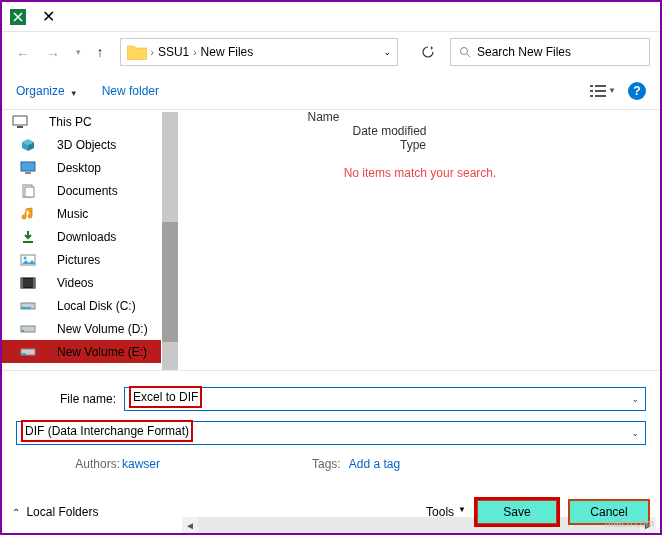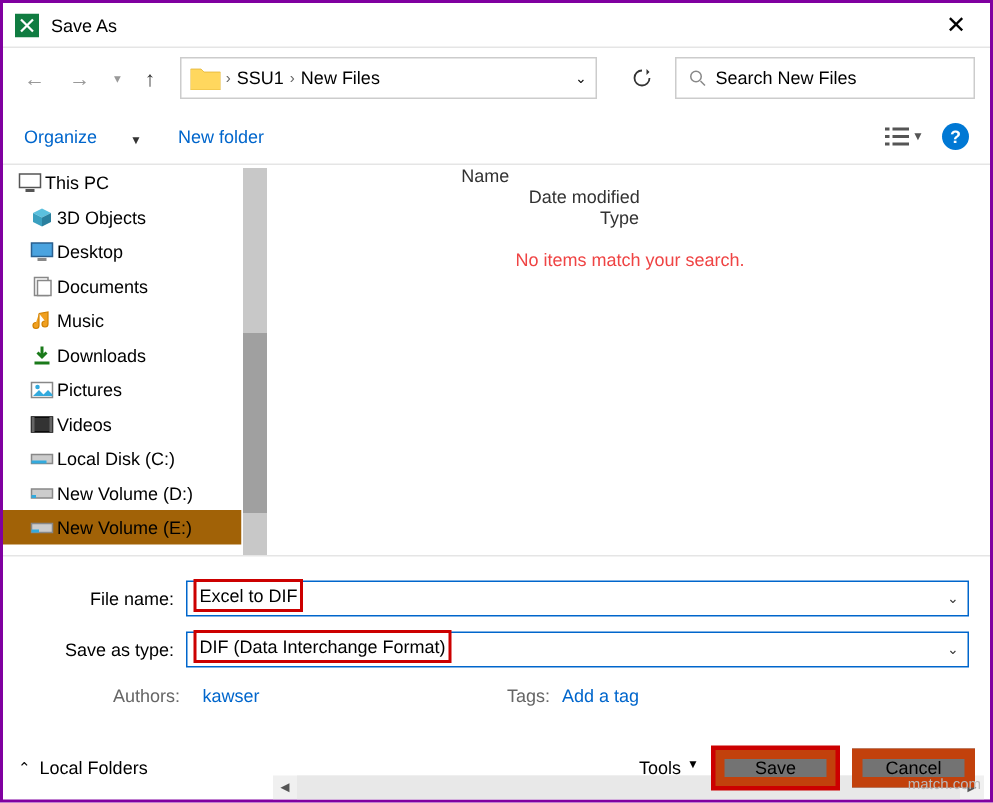--- a/index.html
+++ b/index.html
@@ -10,68 +10,67 @@
 .titlebar .close { font-size: 16px; font-weight: 300; cursor: pointer; padding: 0 8px; }
 .navbar { display: flex; align-items: center; height: 40px; padding: 0 10px; gap: 8px; }
 .nav-arrow { color: #999; font-size: 14px; padding: 4px; }
 .nav-arrow.dark { color: #333; }
 .folder-icon { width: 20px; height: 16px; }
 .breadcrumb { flex: 1; display: flex; align-items: center; border: 1px solid #ccc; height: 28px; padding: 0 6px; font-size: 12px; gap: 4px; margin: 0 8px 0 4px; }
 .breadcrumb .sep { color: #666; font-size: 10px; }
 .refresh-btn { width: 28px; height: 28px; display: flex; align-items: center; justify-content: center; color: #333; }
 .searchbox { width: 200px; height: 28px; border: 1px solid #ccc; display: flex; align-items: center; padding: 0 8px; color: #000000; font-size: 12px; gap: 6px; }
 .toolbar { display: flex; align-items: center; height: 38px; padding: 0 14px; gap: 24px; border-bottom: 1px solid #e5e5e5; }
-.toolbar-item { font-size: 12px; color: #0066cc; display: flex; align-items: flex-end; gap: 22px; }
+.toolbar-item { font-size: 12px; color: #0066cc; display: flex; align-items: flex-end; gap: 5px; }
 .toolbar-item .drop { font-size: 8px; color: #333; }
 .toolbar-right { margin-left: auto; display: flex; align-items: center; gap: 12px; }
 .view-btn { display: flex; align-items: center; gap: 2px; color: #555; }
 .help-btn { width: 18px; height: 18px; border-radius: 50%; background: #0078d4; color: #fff; font-size: 12px; display: flex; align-items: center; justify-content: center; font-weight: bold; }
 .main { display: flex; height: 260px; }
 .tree { width: 160px; overflow-y: auto; border-right: 1px solid transparent; }
 .tree-scroll { background: #c8c8c8; width: 16px; position: absolute; left: 160px; top: 110px; height: 258px; }
 .tree-thumb { background: #a0a0a0; width: 16px; height: 120px; position: absolute; top: 110px; }
-.tree-item { display: flex; align-items: center; height: 23px; padding-left: 18px; font-size: 12px; gap: 2px; cursor: pointer; }
+.tree-item { display: flex; align-items: center; height: 23px; padding-left: 18px; font-size: 12px; gap: 21px; cursor: pointer; }
 .tree-item.root { padding-left: 10px; }
-.tree-item.selected { background: #a16207; }
+.tree-item.selected { background: #b91c1c; }
 .ticon { width: 16px; height: 14px; flex-shrink: 0; }
 .filelist { flex: 1; position: relative; margin-left: 18px; }
 .col-headers { display: flex; height: 26px; align-items: center; font-size: 12px; color: #333; padding-left: 20px; flex-direction: column; }
 .col-name { width: 245px; }
 .col-date { width: 155px; }
 .col-type { width: 60px; }
 .empty-msg { text-align: center; color: #ef4444; font-size: 12px; margin-top: 30px; }
 .hscroll { position: absolute; bottom: 0; left: 180px; right: 4px; height: 16px; background: #f0f0f0; display: flex; align-items: center; }
 .hscroll .arrow { width: 16px; text-align: center; font-size: 10px; color: #555; }
 .hscroll .track { flex: 1; height: 16px; background: #e8e8e8; }
 .bottom { padding: 16px 14px 8px 14px; border-top: 1px solid #e5e5e5; }
 .form-row { display: flex; align-items: center; margin-bottom: 10px; }
 .form-label { width: 108px; text-align: right; font-size: 12px; padding-right: 8px; }
 .form-input { flex: 1; height: 24px; border: 1px solid #0066cc; padding: 0 6px; font-size: 12px; position: relative; }
 .form-input .drop-caret { position: absolute; right: 6px; top: 50%; transform: translateY(-50%); font-size: 9px; color: #333; }
-.meta-row { display: flex; font-size: 12px; padding-left: 48px; gap: 15px; margin-top: 12px; align-items: center; }
+.meta-row { display: flex; font-size: 12px; padding-left: 48px; gap: 2px; margin-top: 12px; align-items: center; }
 .meta-label { color: #666; width: 56px; text-align: right; }
 .meta-val { color: #0066cc; }
 .meta-row .tags { margin-left: 150px; display: flex; gap: 8px; }
 .footer { position: absolute; bottom: 8px; left: 10px; right: 10px; display: flex; align-items: center; }
 .hide-folders { font-size: 12px; display: flex; align-items: center; gap: 6px; }
 .footer-right { margin-left: auto; display: flex; align-items: center; gap: 10px; }
 .tools { font-size: 12px; display: flex; align-items: flex-start; gap: 4px; }
-.btn { width: 82px; height: 26px; border: 7px solid #c2410c; background: #737373; font-size: 12px; display: flex; align-items: center; justify-content: center; cursor: pointer; }
+.btn { width: 82px; height: 26px; border: 2px solid #c2410c; background: #5eead4; font-size: 12px; display: flex; align-items: center; justify-content: center; cursor: pointer; }
 .btn.primary { outline: 3px solid #cc0000; outline-offset: -1px; }
 .watermark { position: absolute; right: 6px; bottom: 4px; font-size: 10px; color: #bbb; }
 </style>
 </head>
 <body>
 
 <div class="titlebar">
   <svg class="app-icon" viewBox="0 0 16 16">
       <rect width="16" height="16" fill="#107c41"></rect>
       <path d="M4 4 L8 8 L4 12 M12 4 L8 8 L12 12" stroke="#fff" stroke-width="1.5" fill="none"></path>
     </svg>
-  <span class="title">Save As</span>
   <span class="close">✕</span>
 </div>
 
 <div class="navbar">
   <span class="nav-arrow">←</span>
   <span class="nav-arrow">→</span>
   <span class="nav-arrow" style="font-size:9px;">▾</span>
   <span class="nav-arrow dark">↑</span>
   <div class="breadcrumb">
     <svg class="folder-icon" viewBox="0 0 20 16">
@@ -224,21 +223,20 @@
 
 <div class="bottom">
   <div class="form-row">
     <div class="form-label">File name:</div>
     <div class="form-input">
       <span style="display:inline-block;padding:2px 2px;outline:2px solid #cc0000;">Excel to DIF</span>
       <span class="drop-caret">⌄</span>
     </div>
   </div>
   <div class="form-row">
-    <div class="form-label">Save as type:</div>
     <div class="form-input">
       <span style="display:inline-block;padding:2px 2px;outline:2px solid #cc0000;">DIF (Data Interchange Format)</span>
       <span class="drop-caret">⌄</span>
     </div>
   </div>
   <div class="meta-row">
     <span class="meta-label">Authors:</span>
     <span class="meta-val">kawser</span>
     <div class="tags">
       <span class="meta-label" style="width:auto;">Tags:</span>

